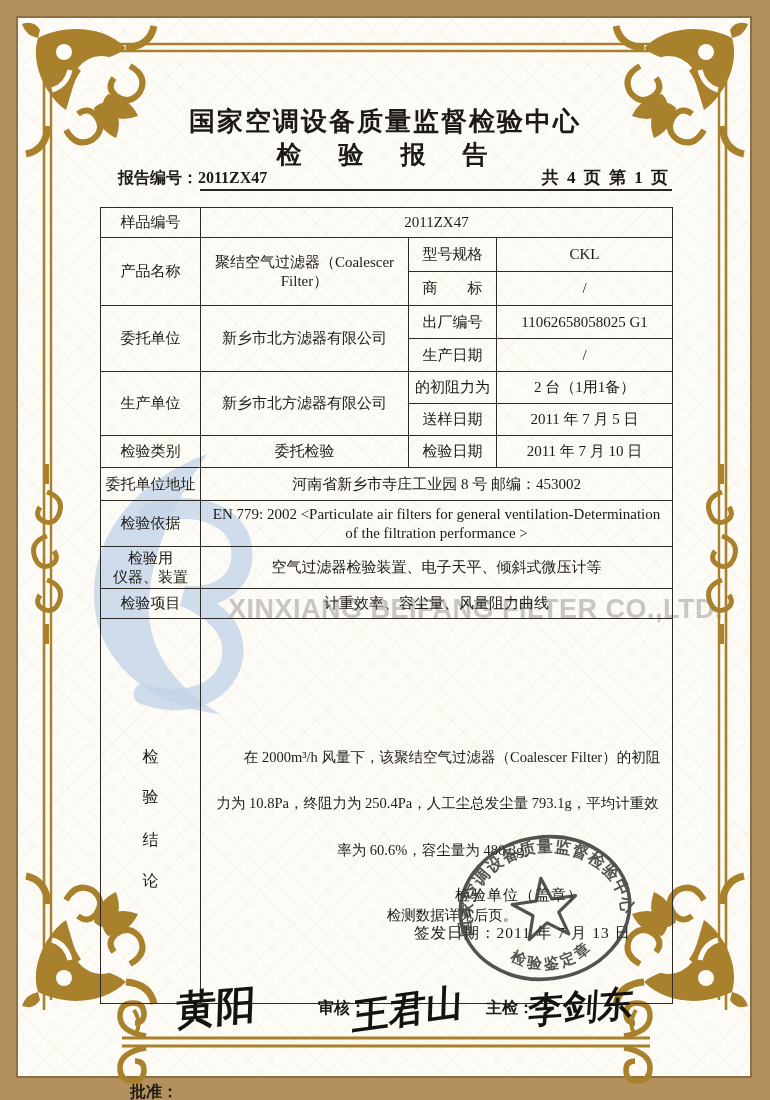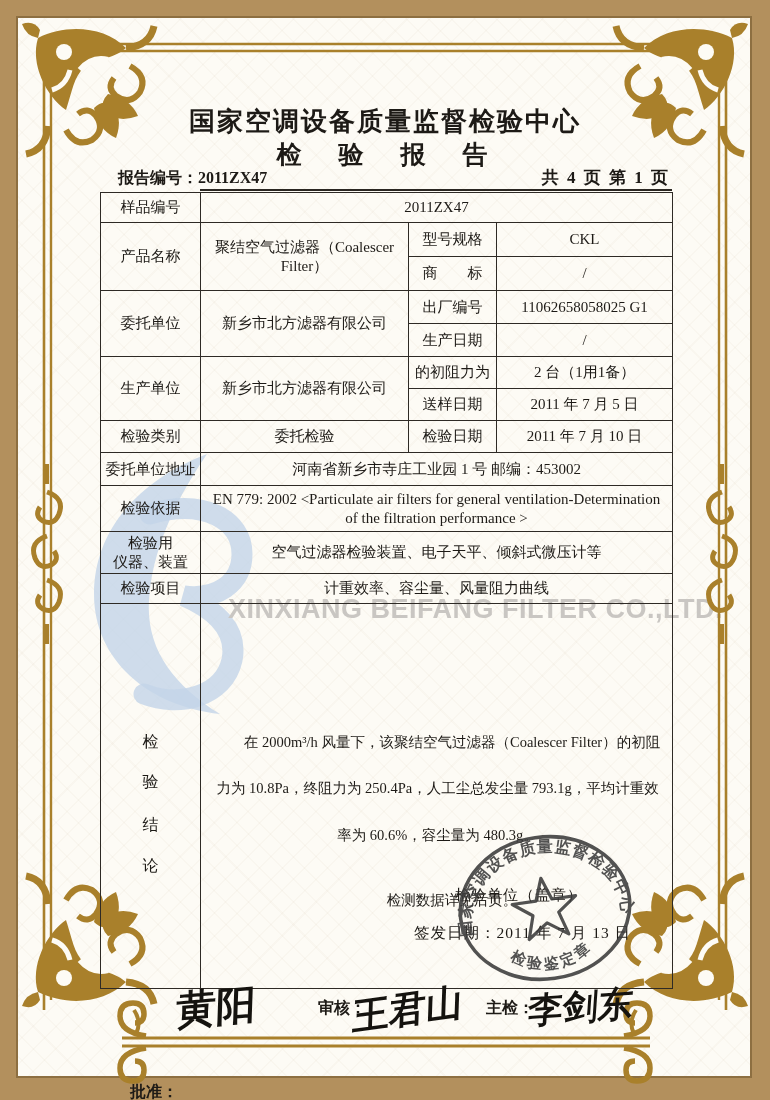--- a/index.html
+++ b/index.html
@@ -21,21 +21,21 @@
     font-weight:600;font-size:27px;letter-spacing:.5px;color:#c9c6c2;white-space:nowrap;}
   
   .org-title{position:absolute;left:0;top:104px;width:770px;text-align:center;
     font-family:"Liberation Sans",sans-serif;font-weight:700;font-size:26px;letter-spacing:2px;}
   .report-title{position:absolute;left:0;top:138px;width:770px;text-align:center;
     font-family:"Liberation Sans",sans-serif;font-weight:700;font-size:25px;letter-spacing:6px;}
   .meta-left{position:absolute;left:118px;top:168px;font-size:16px;font-weight:600;}
   .meta-right{position:absolute;right:100px;top:166px;font-size:17px;font-weight:600;letter-spacing:2px;}
   .meta-rule{position:absolute;left:200px;top:189px;width:472px;border-top:2px solid #2b2722;}
   
-  table.rpt{position:absolute;left:100px;top:192px;width:572px;border-collapse:collapse;table-layout:fixed;}
+  table.rpt{position:absolute;left:100px;top:207px;width:572px;border-collapse:collapse;table-layout:fixed;}
   table.rpt td{border:1.7px solid #2e2a25;font-size:15px;text-align:center;vertical-align:middle;
     padding:1px 4px;white-space:pre-line;line-height:1.25;}
   td.lab{font-size:15px;}
   td.leftal{text-align:left;padding-left:18px;}
   td.small{font-size:14px;}
   td.basis{font-size:14.5px;line-height:1.5;}
   td.concl{vertical-align:top;text-align:left;position:relative;}
   .vlabel{writing-mode:vertical-rl;letter-spacing:2.6em;font-size:16px;margin:0 auto;}
   .concl-text{margin:50px 6px 0 8px;font-size:14.5px;line-height:3.2;text-indent:2em;text-align:center;}
   .concl-text2{margin:0 6px 0 8px;font-size:14.5px;line-height:3.2;text-indent:2em;}
@@ -152,21 +152,21 @@
         <td>2011 年 7 月 5 日</td>
       </tr>
       <tr style="height:32px">
         <td class="lab">检验类别</td>
         <td>委托检验</td>
         <td class="lab">检验日期</td>
         <td>2011 年 7 月 10 日</td>
       </tr>
       <tr style="height:33px">
         <td class="lab small">委托单位地址</td>
-        <td colspan="3">河南省新乡市寺庄工业园 1 号  邮编：453002</td>
+        <td colspan="3">河南省新乡市寺庄工业园 8 号  邮编：453002</td>
       </tr>
       <tr style="height:46px">
         <td class="lab">检验依据</td>
         <td colspan="3" class="basis">EN 779: 2002 &lt;Particulate air filters for general ventilation-Determination of the filtration performance &gt;</td>
       </tr>
       <tr style="height:42px">
         <td class="lab">检验用
 仪器、装置</td>
         <td colspan="3">空气过滤器检验装置、电子天平、倾斜式微压计等</td>
       </tr>

